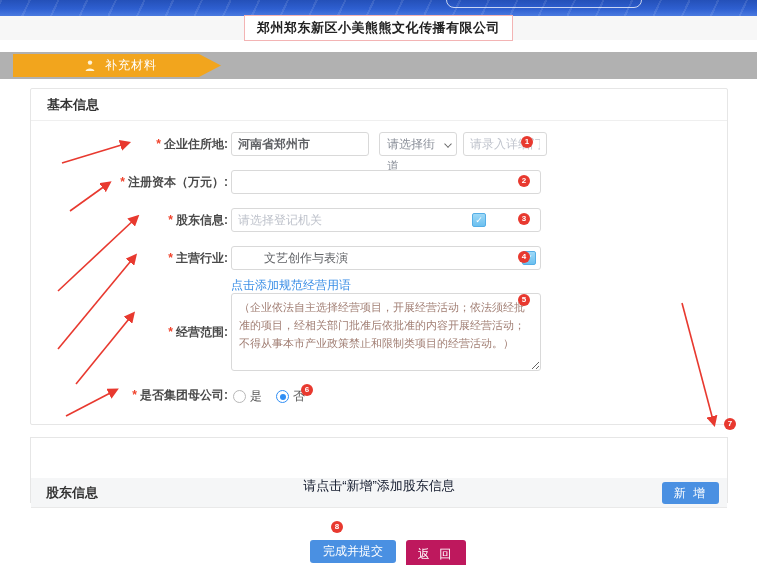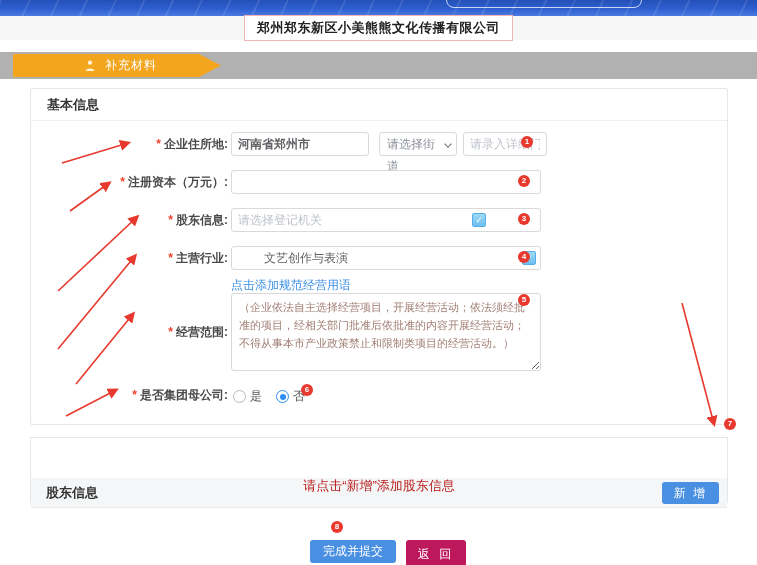--- a/index.html
+++ b/index.html
@@ -66,21 +66,21 @@
 
   
   .sh-panel { position:absolute; left:30px; top:437px; width:698px; height:66px;
     border:1px solid #e6e6e6; background:#fff; }
   .sh-head { position:absolute; left:0; top:0; width:100%; height:30px; background:#f5f6f7;
     border-bottom:1px solid #e9e9e9;margin-top:40px; }
   .sh-title { position:absolute; left:15px; top:0; line-height:30px; font-size:13px; font-weight:bold; color:#333; }
   .btn-add { position:absolute; right:8px; top:4px; height:22px; padding:0 12px; background:#4a90e2;
     border:none; border-radius:3px; color:#fff; font-size:12px; letter-spacing:2px; cursor:pointer; }
   .sh-empty { position:absolute; left:0; top:30px; width:100%; height:35px; line-height:35px;
-    text-align:center; font-size:13px; color:#b91c1c; }
+    text-align:center; font-size:13px; color:#0f172a; }
 
   
   .btn-submit { position:absolute; left:310px; top:540px; width:86px; height:23px; background:#4a90e2;
     border:none; border-radius:3px; color:#fff; font-size:12px; cursor:pointer; }
   .btn-back { position:absolute; left:406px; top:540px; width:60px; height:29px; background:#be185d;
     border:none; border-radius:3px; color:#fff; font-size:12px; letter-spacing:3px; cursor:pointer; }
 
   .overlay { position:absolute; left:0; top:0; width:757px; height:565px; pointer-events:none; z-index:30; }
 </style>
 </head>

